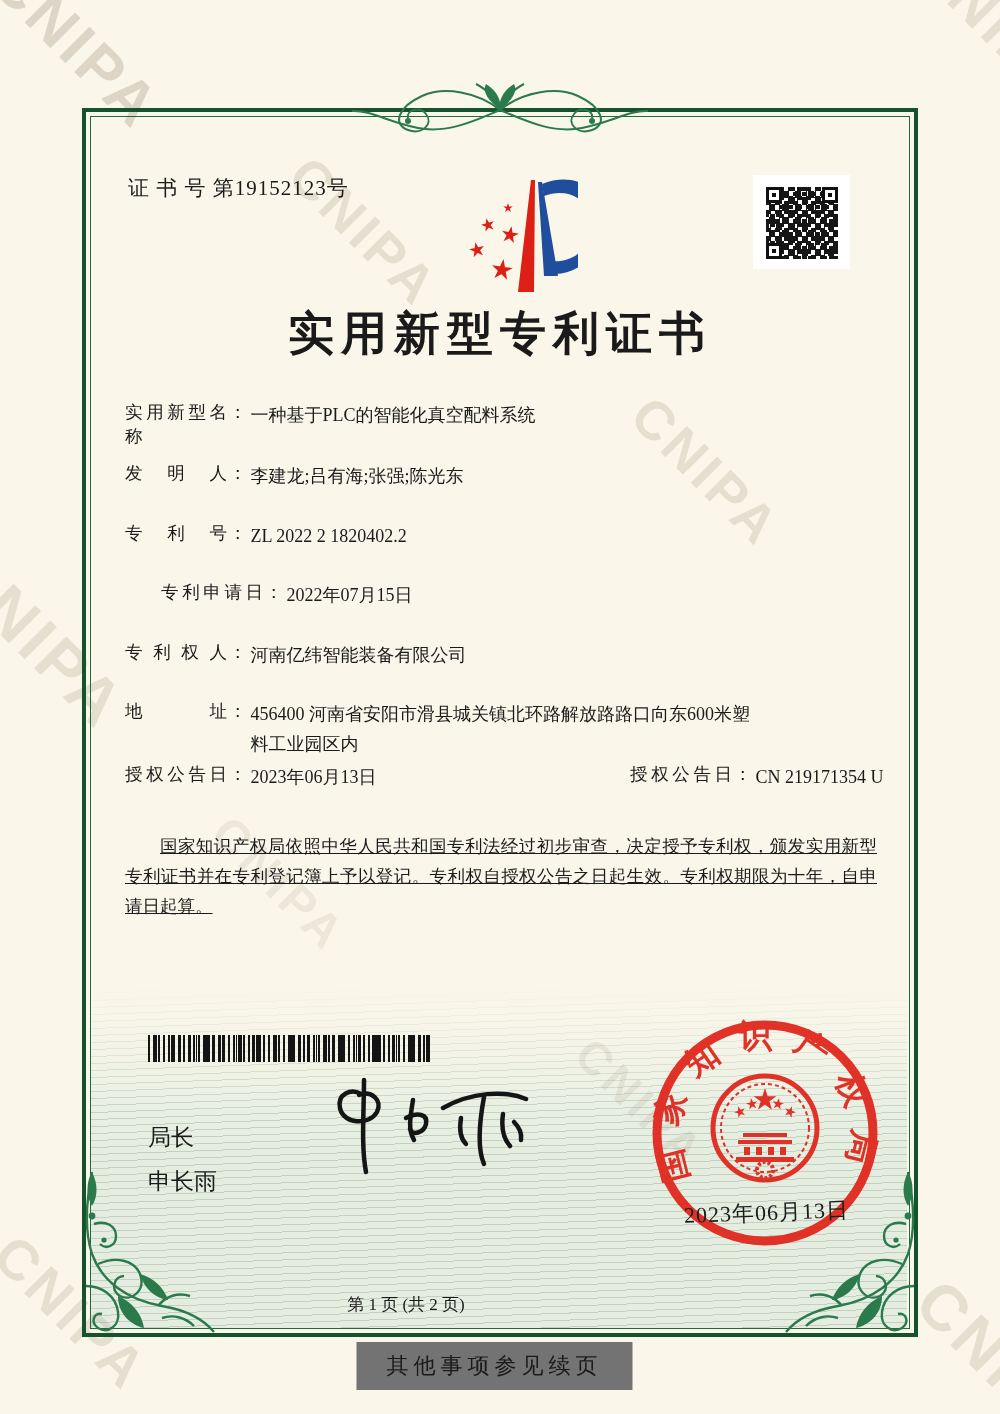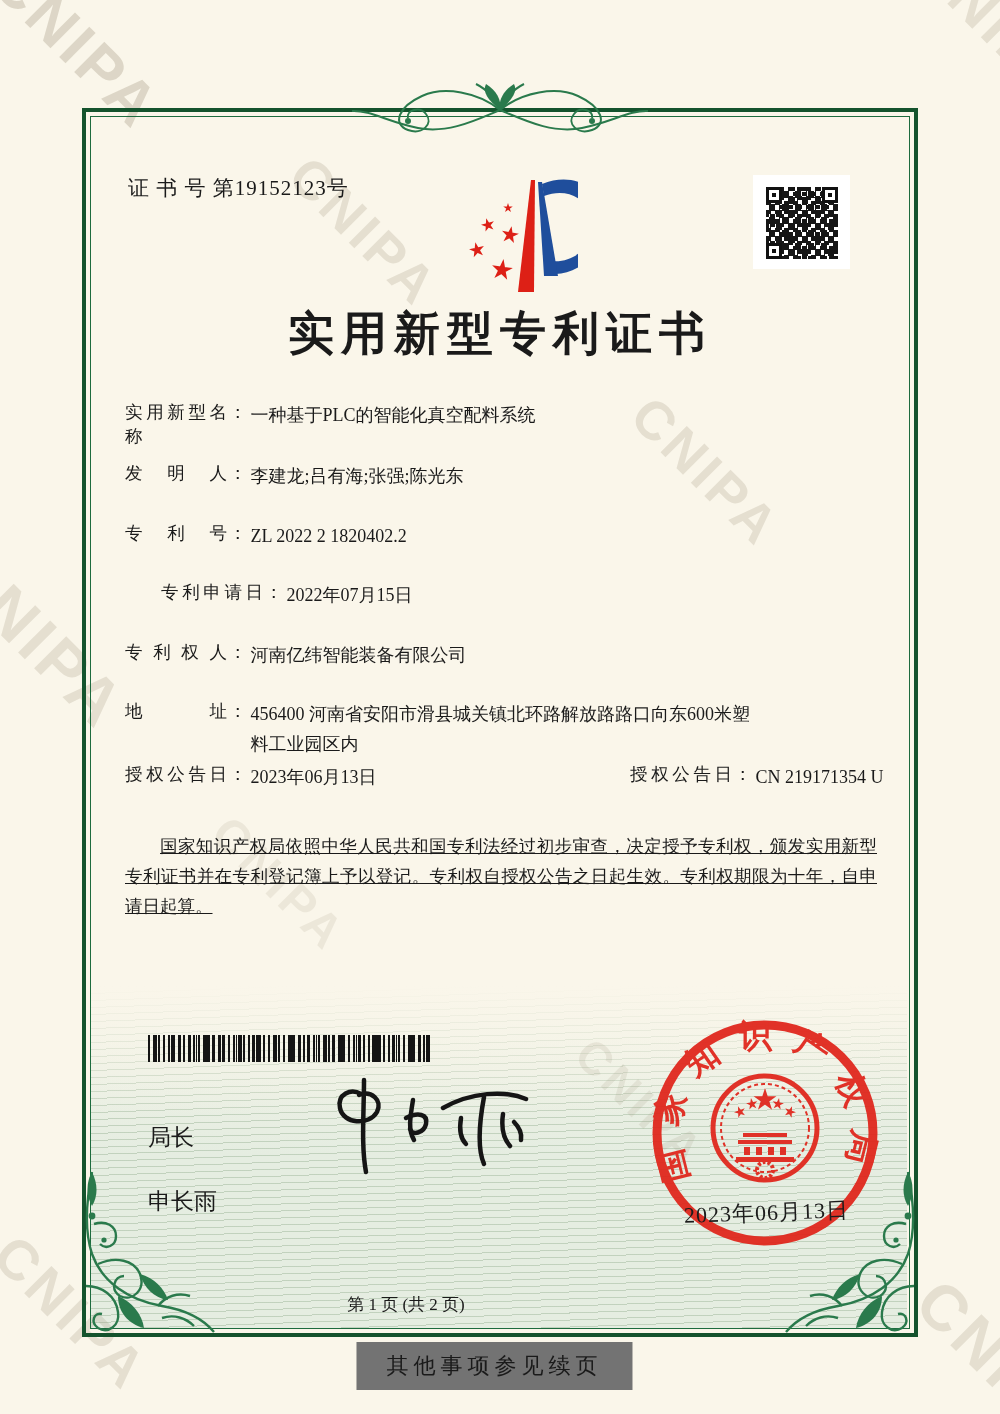--- a/index.html
+++ b/index.html
@@ -237,21 +237,21 @@
   </span>
 </div>
 
 <div class="notice">
   <p>国家知识产权局依照中华人民共和国专利法经过初步审查，决定授予专利权，颁发实用新型专利证书并在专利登记簿上予以登记。专利权自授权公告之日起生效。专利权期限为十年，自申请日起算。</p>
 </div>
 
 <div class="barcode"></div>
 
 <div class="official" style="top:1122px;text-align:center;">局长</div>
-<div class="official" style="top:1166px;margin-top:20px;">申长雨</div>
+<div class="official" style="top:1166px;">申长雨</div>
 
 <svg class="signature" width="250" height="104" viewBox="0 0 250 104">
   <g stroke="#151515" stroke-width="4.5" fill="none" stroke-linecap="round" stroke-linejoin="round">
     <path d="M78,22 C68,16 54,22 57,36 C60,52 86,54 94,40 C100,28 88,18 76,23"></path>
     <path d="M81,8 C81,40 78,74 83,100"></path>
     <path d="M130,28 C127,46 125,58 131,68"></path>
     <path d="M123,46 C135,40 145,42 143,52 C141,61 129,64 127,57"></path>
     <path d="M160,36 C188,20 222,18 243,27"></path>
     <path d="M201,25 C196,52 194,76 201,92"></path>
     <path d="M178,46 C176,58 177,66 183,72"></path>

